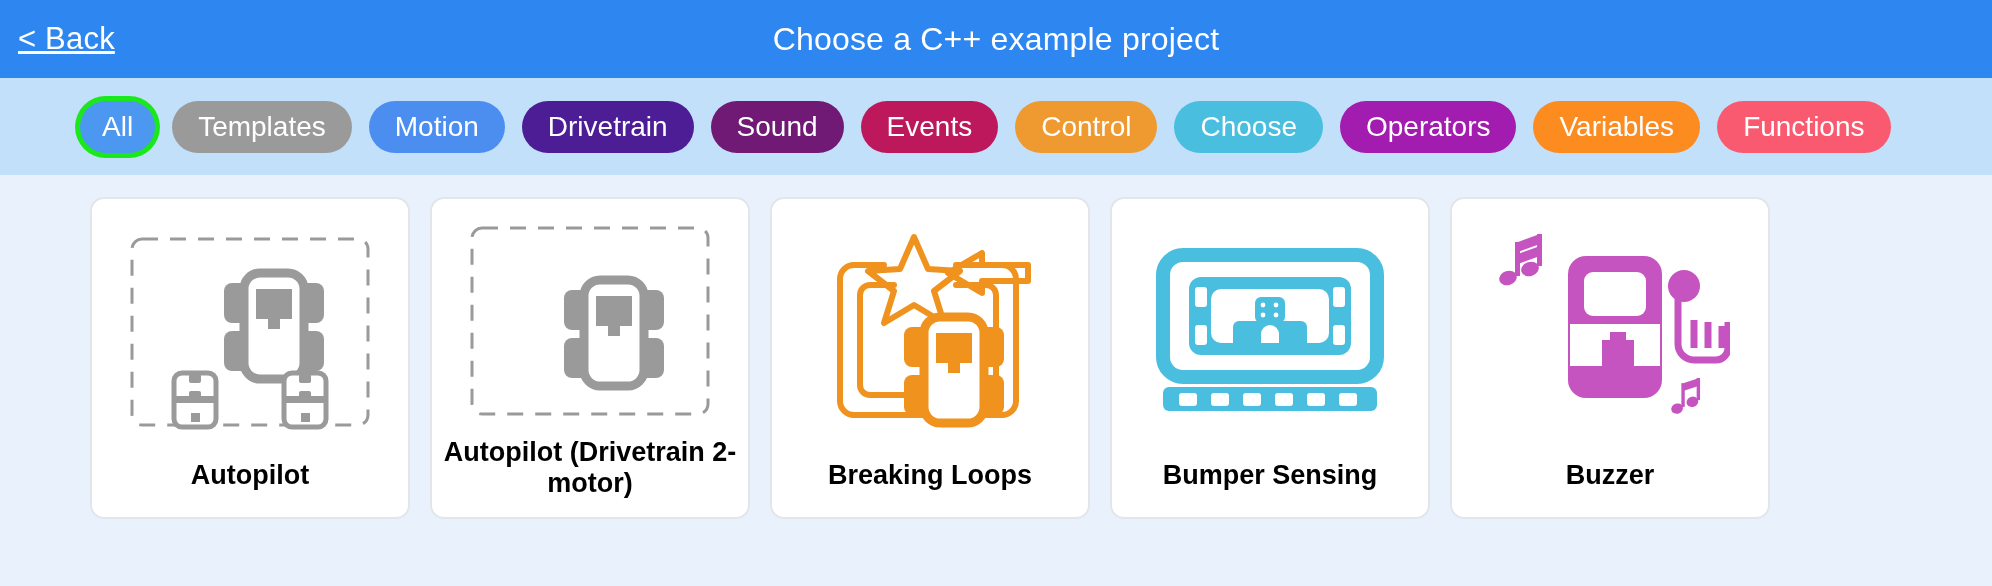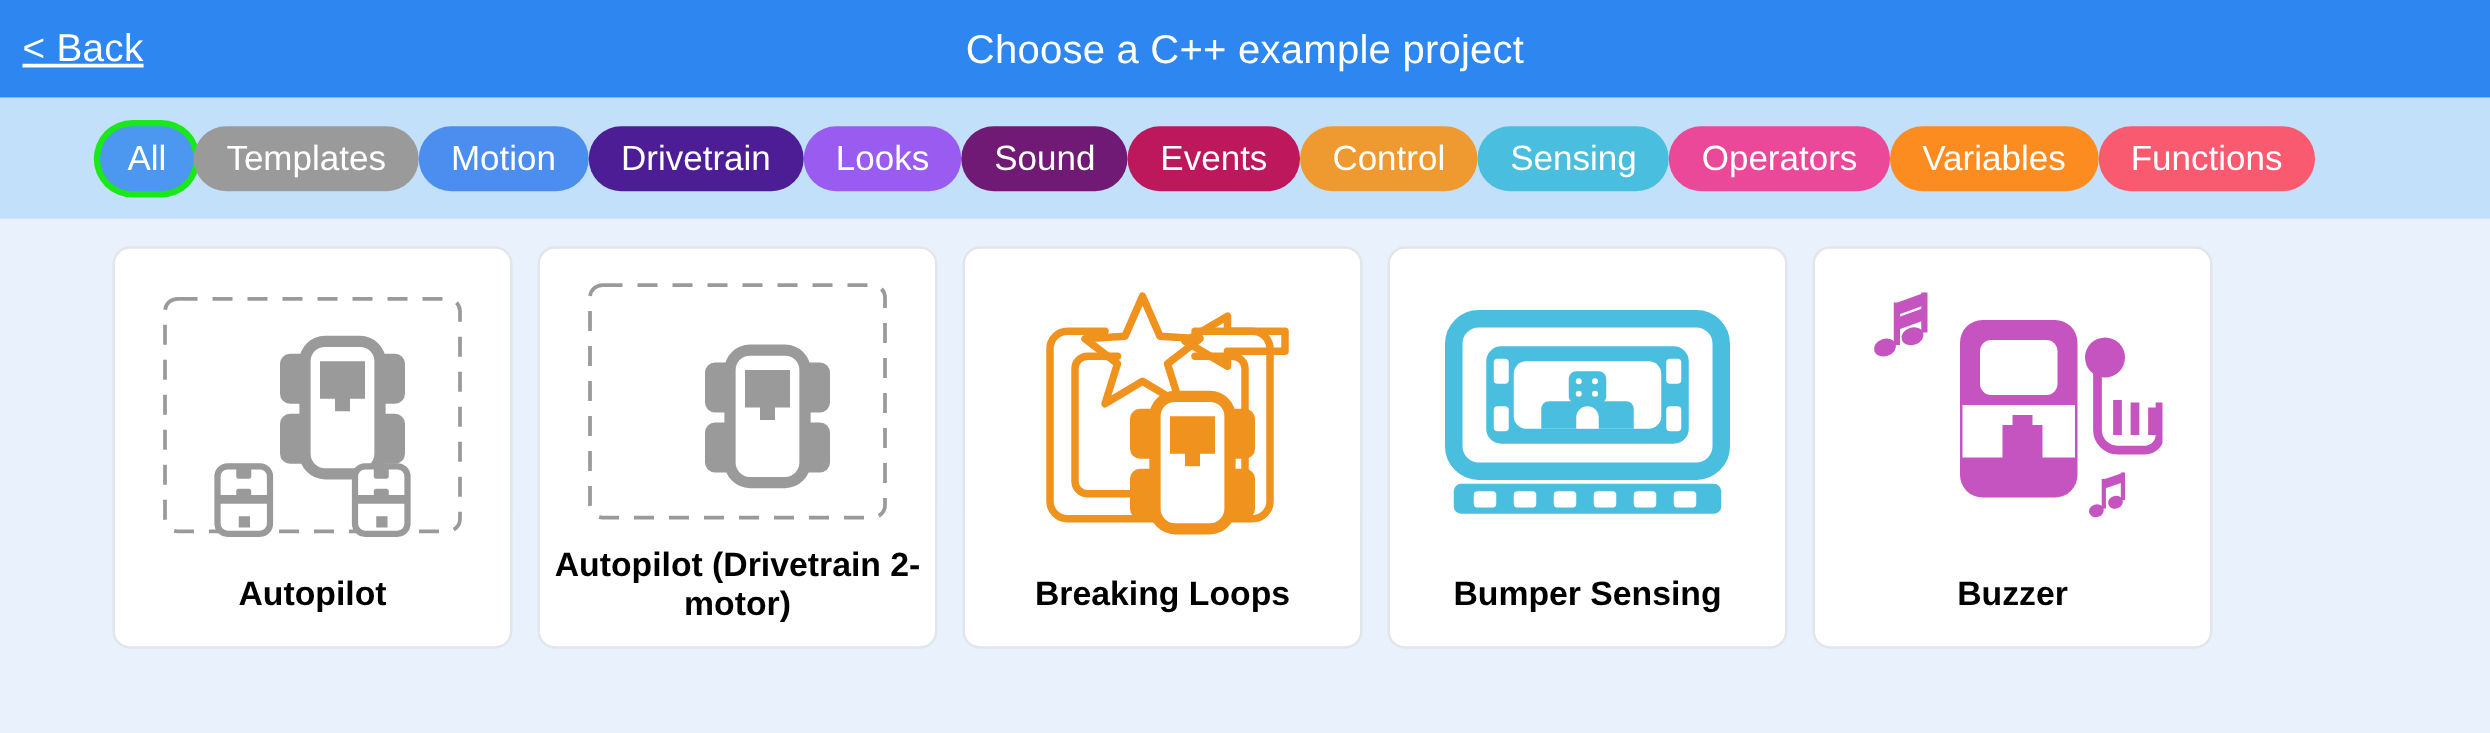--- a/index.html
+++ b/index.html
@@ -36,20 +36,21 @@
     letter-spacing: 0.2px;
   }
 
   
   .catbar {
     height: 97px;
     background: #c3e0fb;
     display: flex;
     align-items: center;
     padding-left: 80px;
+    gap: 17px;
   }
   .pill {
     height: 52px;
     border-radius: 26px;
     display: flex;
     align-items: center;
     justify-content: center;
     padding: 0 26px;
     color: #ffffff;
     font-size: 28px;
@@ -117,36 +118,33 @@
     </div>
     <div class="pill" style="background: rgb(154, 154, 154);">
       <span>Templates</span>
     </div>
     <div class="pill" style="background: rgb(76, 142, 240);">
       <span>Motion</span>
     </div>
     <div class="pill" style="background: #4c1d95;">
       <span>Drivetrain</span>
     </div>
-    <div class="pill" style="background: rgb(154, 92, 240);">
-      <span>Looks</span>
-    </div>
     <div class="pill" style="background: #701a75;">
       <span>Sound</span>
     </div>
     <div class="pill" style="background: #be185d;">
       <span>Events</span>
     </div>
     <div class="pill" style="background: rgb(238, 154, 48);">
       <span>Control</span>
     </div>
     <div class="pill" style="background: rgb(73, 190, 222);">
-      <span>Sensing</span>
-    </div>
-    <div class="pill" style="background: #ec4899;">
+      <span>Choose</span>
+    </div>
+    <div class="pill" style="background: #a21caf;">
       <span>Operators</span>
     </div>
     <div class="pill" style="background: rgb(252, 139, 32);">
       <span>Variables</span>
     </div>
     <div class="pill" style="background: rgb(250, 90, 112);">
       <span>Functions</span>
     </div>
   </div>
 

